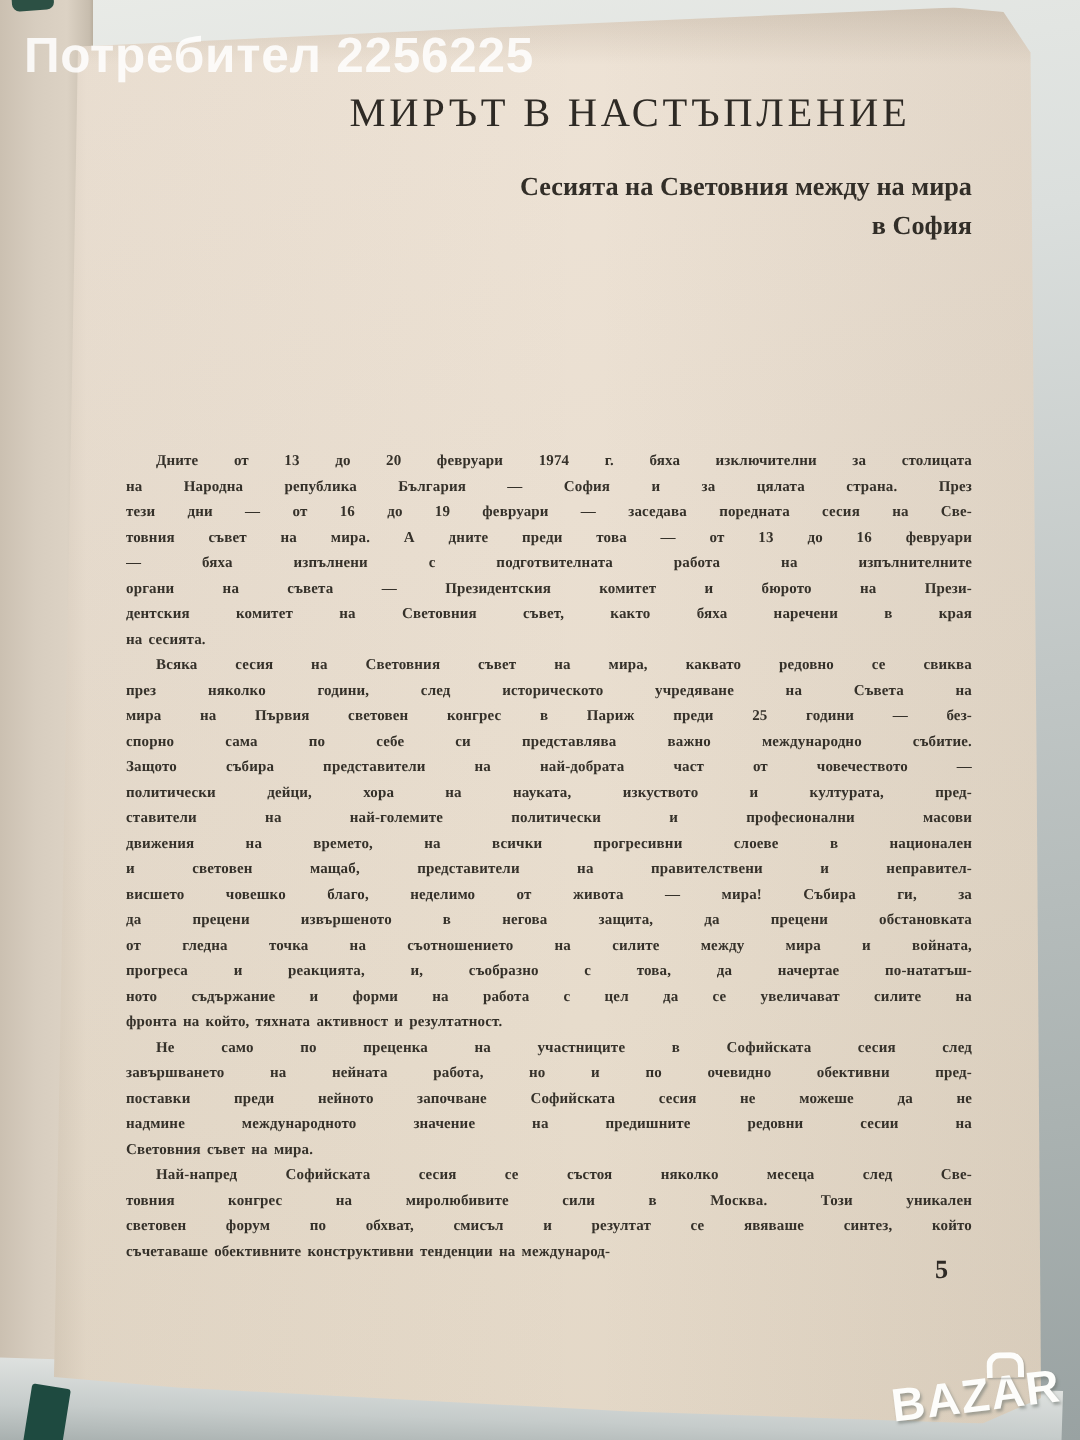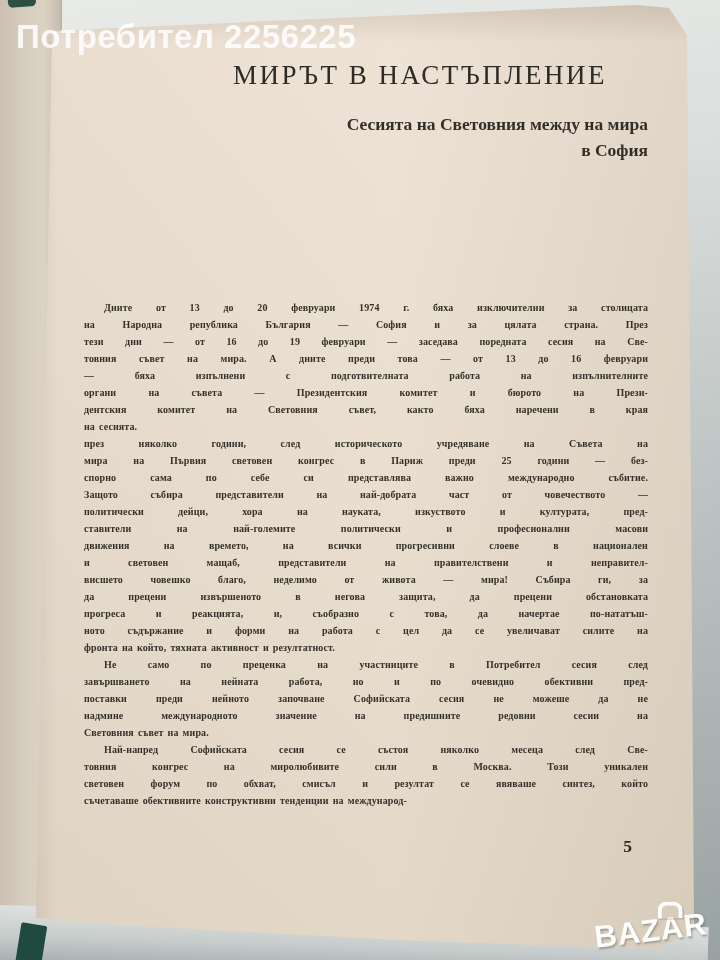--- a/index.html
+++ b/index.html
@@ -96,34 +96,36 @@
     </div>
     <div class="body-text">
         <div class="line first">Дните от 13 до 20 февруари 1974 г. бяха изключителни за столицата</div>
         <div class="line">на Народна република България — София и за цялата страна. През</div>
         <div class="line">тези дни — от 16 до 19 февруари — заседава поредната сесия на Све-</div>
         <div class="line">товния съвет на мира. А дните преди това — от 13 до 16 февруари</div>
         <div class="line">— бяха изпълнени с подготвителната работа на изпълнителните</div>
         <div class="line">органи на съвета — Президентския комитет и бюрото на Прези-</div>
         <div class="line">дентския комитет на Световния съвет, както бяха наречени в края</div>
         <div class="line last">на сесията.</div>
+        <div class="line first">Всяка сесия на Световния съвет на мира, каквато редовно се свиква</div>
         <div class="line">през няколко години, след историческото учредяване на Съвета на</div>
         <div class="line">мира на Първия световен конгрес в Париж преди 25 години — без-</div>
         <div class="line">спорно сама по себе си представлява важно международно събитие.</div>
         <div class="line">Защото събира представители на най-добрата част от човечеството —</div>
         <div class="line">политически дейци, хора на науката, изкуството и културата, пред-</div>
         <div class="line">ставители на най-големите политически и професионални масови</div>
         <div class="line">движения на времето, на всички прогресивни слоеве в национален</div>
         <div class="line">и световен мащаб, представители на правителствени и неправител-</div>
         <div class="line">висшето човешко благо, неделимо от живота — мира! Събира ги, за</div>
         <div class="line">да прецени извършеното в негова защита, да прецени обстановката</div>
+        <div class="line">от гледна точка на съотношението на силите между мира и войната,</div>
         <div class="line">прогреса и реакцията, и, съобразно с това, да начертае по-нататъш-</div>
         <div class="line">ното съдържание и форми на работа с цел да се увеличават силите на</div>
         <div class="line last">фронта на който, тяхната активност и резултатност.</div>
-        <div class="line first">Не само по преценка на участниците в Потребител сесия след</div>
+        <div class="line first">Не само по преценка на участниците в Софийската сесия след</div>
         <div class="line">завършването на нейната работа, но и по очевидно обективни пред-</div>
         <div class="line">поставки преди нейното започване Софийската сесия не можеше да не</div>
         <div class="line">надмине международното значение на предишните редовни сесии на</div>
         <div class="line last">Световния съвет на мира.</div>
         <div class="line first">Най-напред Софийската сесия се състоя няколко месеца след Све-</div>
         <div class="line">товния конгрес на миролюбивите сили в Москва. Този уникален</div>
         <div class="line">световен форум по обхват, смисъл и резултат се явяваше синтез, който</div>
         <div class="line last">съчетаваше обективните конструктивни тенденции на международ-</div>
       </div>
     <div class="page-number">5</div>

